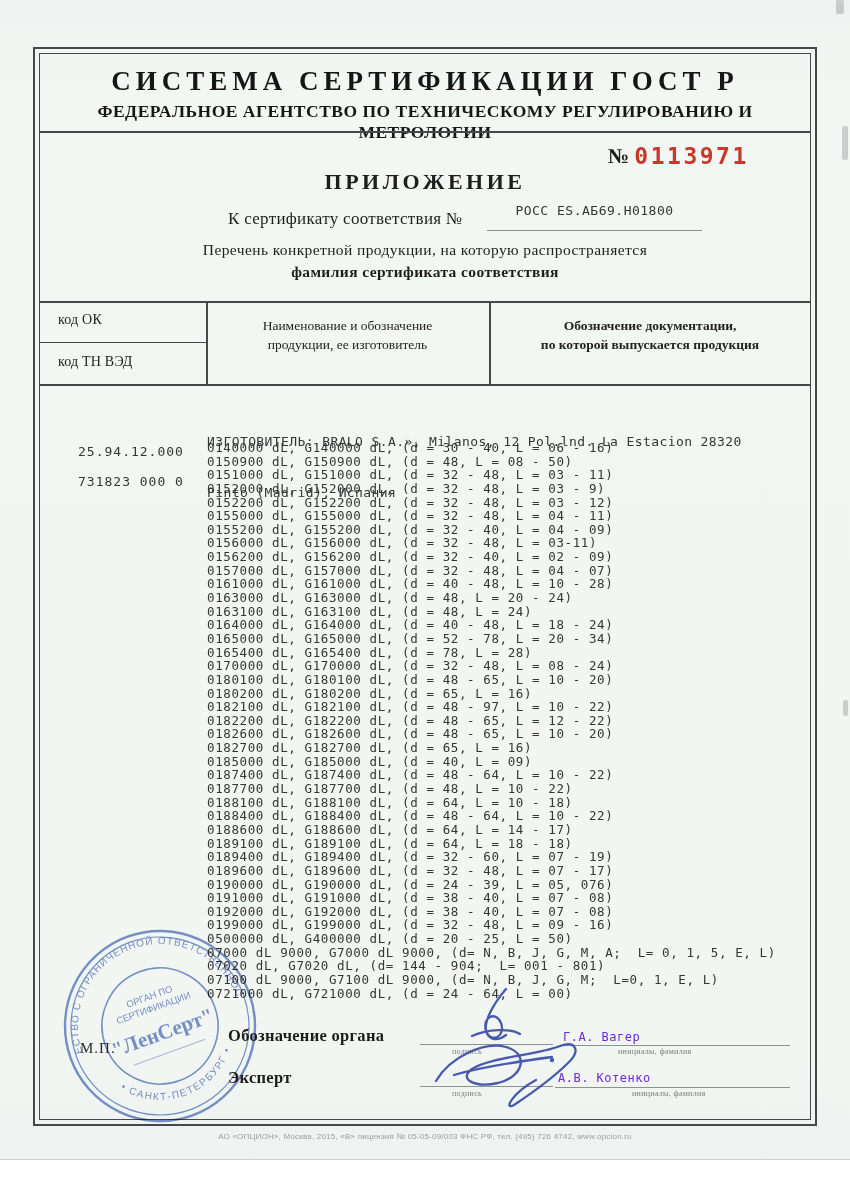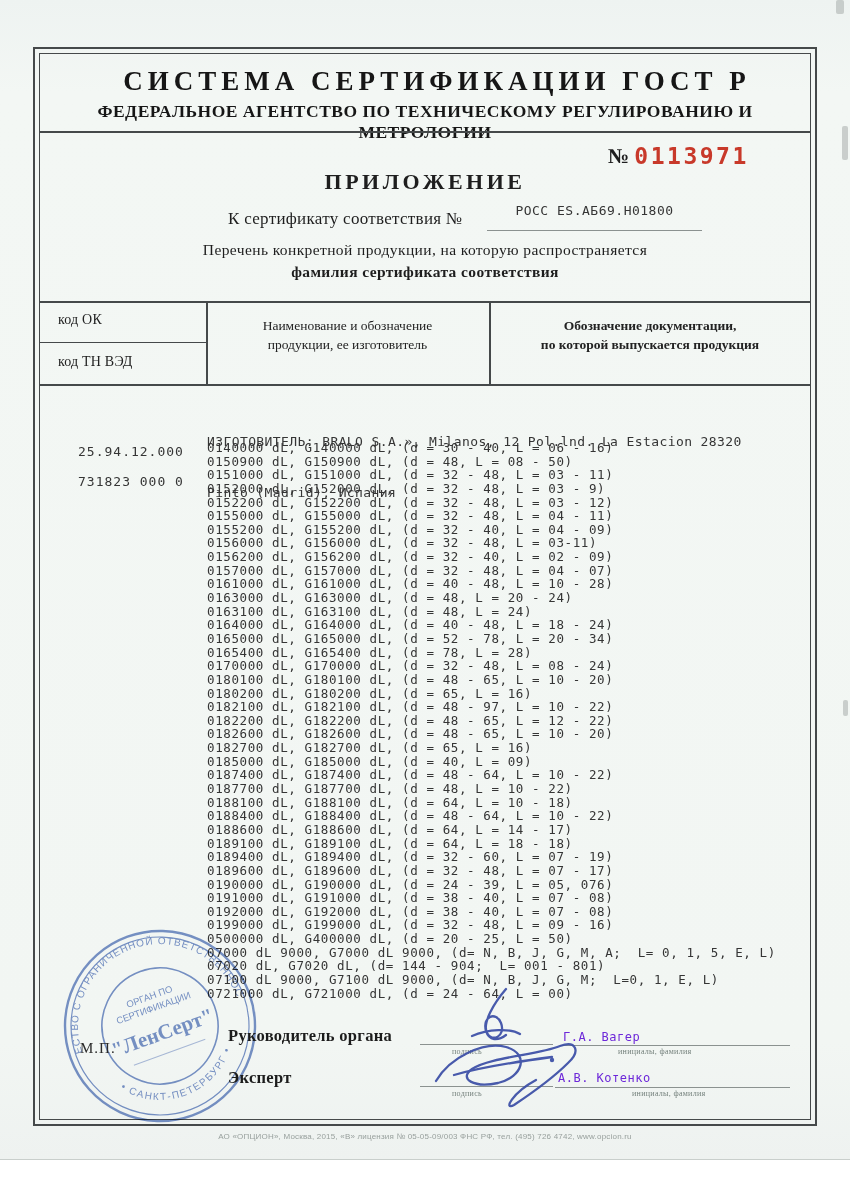--- a/index.html
+++ b/index.html
@@ -18,21 +18,21 @@
   .border-outer{
     position:absolute; left:33px; top:47px; width:784px; height:1079px;
     border:2.5px solid #45494a; box-sizing:border-box;
   }
   .border-inner{
     position:absolute; left:4px; top:4px; right:4px; bottom:4px;
     border:1.3px solid #45494a;
   }
   .abs{position:absolute;}
   .ctr{left:39px; width:772px; text-align:center;}
-  .title1{top:66px; font-size:27px; font-weight:bold; letter-spacing:5px; color:#161616;padding-left:12px;}
+  .title1{top:66px; font-size:27px; font-weight:bold; letter-spacing:5px; color:#161616;}
   .title2{top:101px; font-size:17.5px; font-weight:bold; letter-spacing:.5px; color:#161616;}
   .hdr-divider{top:131px; left:39px; width:772px; height:2px; background:#45494a;}
   .num-row{top:143px; left:608px; font-size:21px; font-weight:bold; white-space:nowrap;}
   .num-value{
     font-family:"DejaVu Sans Mono","Liberation Mono",monospace;
     font-size:23px; font-weight:bold; letter-spacing:2.5px; vertical-align:-1px;
   }
   .main-title{top:169px; font-size:22px; font-weight:bold; letter-spacing:3.5px;}
   .cert-ref-label{top:209px; left:228px; font-size:17px; letter-spacing:.3px;}
   .cert-ref-value{
@@ -188,21 +188,21 @@
       <textPath href="#arcBottom" startOffset="50%" text-anchor="middle">• САНКТ-ПЕТЕРБУРГ •</textPath>
     </text>
     <text x="100" y="72" text-anchor="middle" font-family="Liberation Sans, DejaVu Sans, sans-serif" font-size="9.5" fill="#5d7cc0">ОРГАН ПО</text>
     <text x="100" y="84" text-anchor="middle" font-family="Liberation Sans, DejaVu Sans, sans-serif" font-size="9.5" fill="#5d7cc0">СЕРТИФИКАЦИИ</text>
     <text x="100" y="114" text-anchor="middle" font-family="Liberation Serif, DejaVu Serif, serif" font-size="21" font-weight="bold" fill="#5d7cc0">"ЛенСерт"</text>
     <line x1="62" y1="128" x2="138" y2="128" stroke="#5d7cc0" stroke-width="1" opacity="0.6"></line>
   </svg>
 
   <div class="abs mp-label">М.П.</div>
 
-  <div class="abs sig-label" style="left:228px;top:1026px;">Руководитель органа</div>
+  <div class="abs sig-label" style="left:228px;top:1026px;">Обозначение органа</div>
   <div class="abs sig-line" style="left:420px;top:1044px;width:133px;"></div>
   <div class="abs sig-small" style="left:452px;top:1047px;">подпись</div>
   <div class="abs sig-name" style="left:563px;top:1030px;">Г.А. Вагер</div>
   <div class="abs sig-line" style="left:560px;top:1045px;width:230px;"></div>
   <div class="abs sig-small" style="left:618px;top:1047px;">инициалы, фамилия</div>
 
   <div class="abs sig-label" style="left:228px;top:1068px;">Эксперт</div>
   <div class="abs sig-line" style="left:420px;top:1086px;width:133px;"></div>
   <div class="abs sig-small" style="left:452px;top:1089px;">подпись</div>
   <div class="abs sig-name" style="left:558px;top:1071px;">А.В. Котенко</div>

